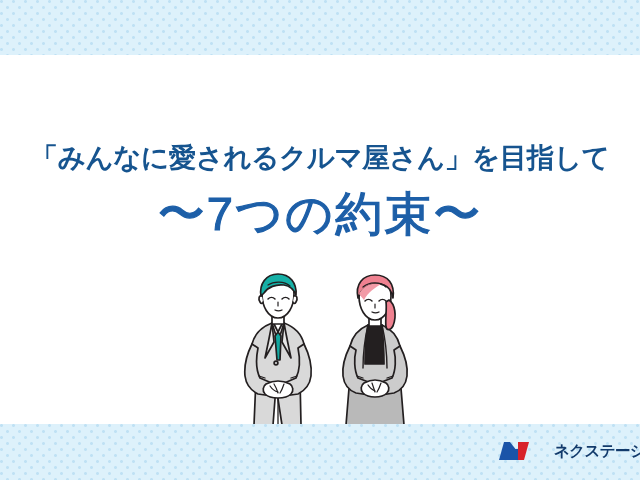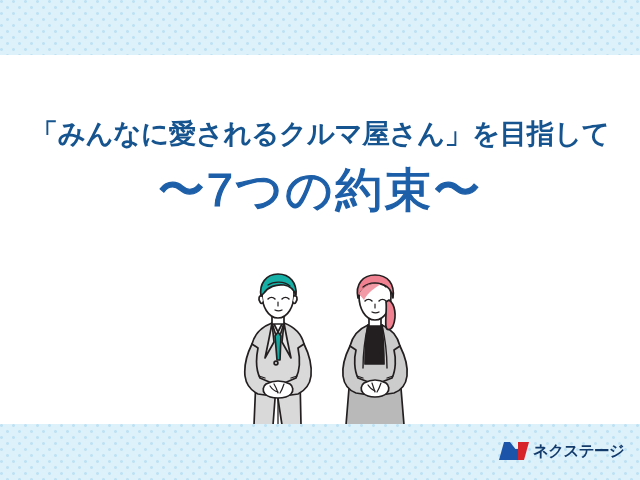--- a/index.html
+++ b/index.html
@@ -53,20 +53,21 @@
     text-align: center;
   }
   #headline-line1 {
     display: block;
     color: #16548f;
     font-size: 27.5px;
     font-weight: 700;
     letter-spacing: -0.4px;
     line-height: 1.18;
     white-space: nowrap;
+    margin-top: 24px;
   }
   #headline-line2 {
     display: block;
     margin-top: 14px;
     color: #1d5fa8;
     font-size: 47px;
     font-weight: 400;
     letter-spacing: 2px;
     line-height: 1.1;
     white-space: nowrap;
@@ -89,21 +90,21 @@
 
   
   #logo {
     position: absolute;
     left: 498px;
     top: 436px;
     width: 128px;
     height: 30px;
     display: flex;
     align-items: center;
-    gap: 1px;
+    gap: 22px;
   }
   #logo-mark {
     width: 34px;
     height: 24px;
     flex: 0 0 auto;
   }
   #logo-mark svg { display: block; }
   #logo-wordmark {
     color: #123a6b;
     font-size: 15.5px;

